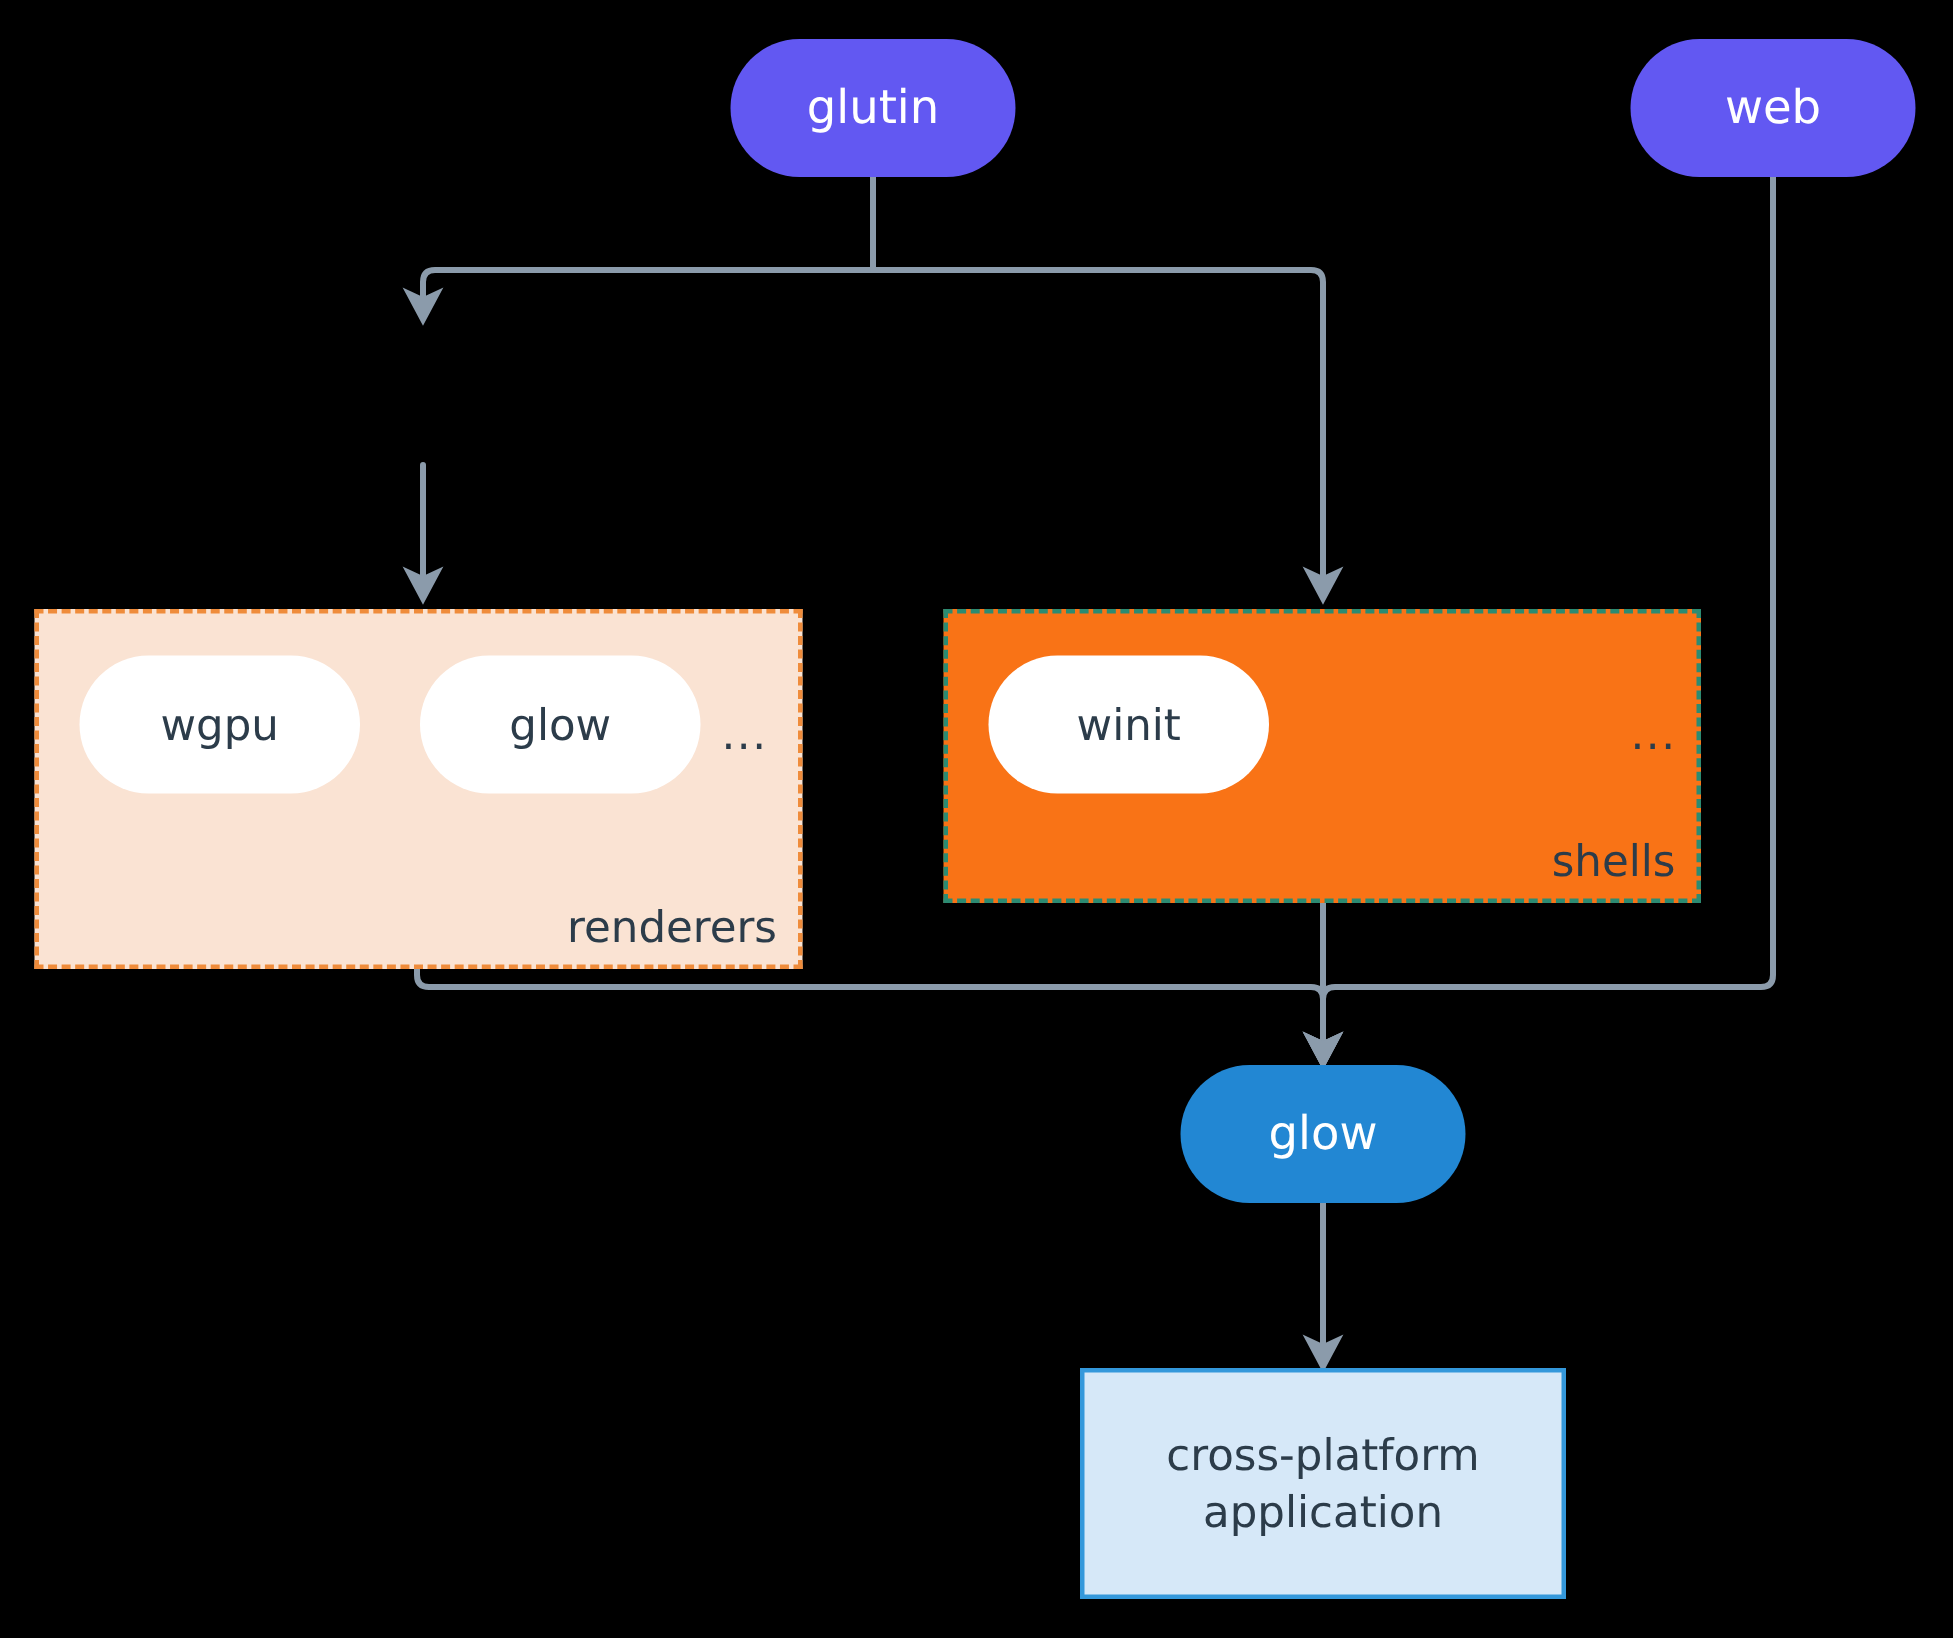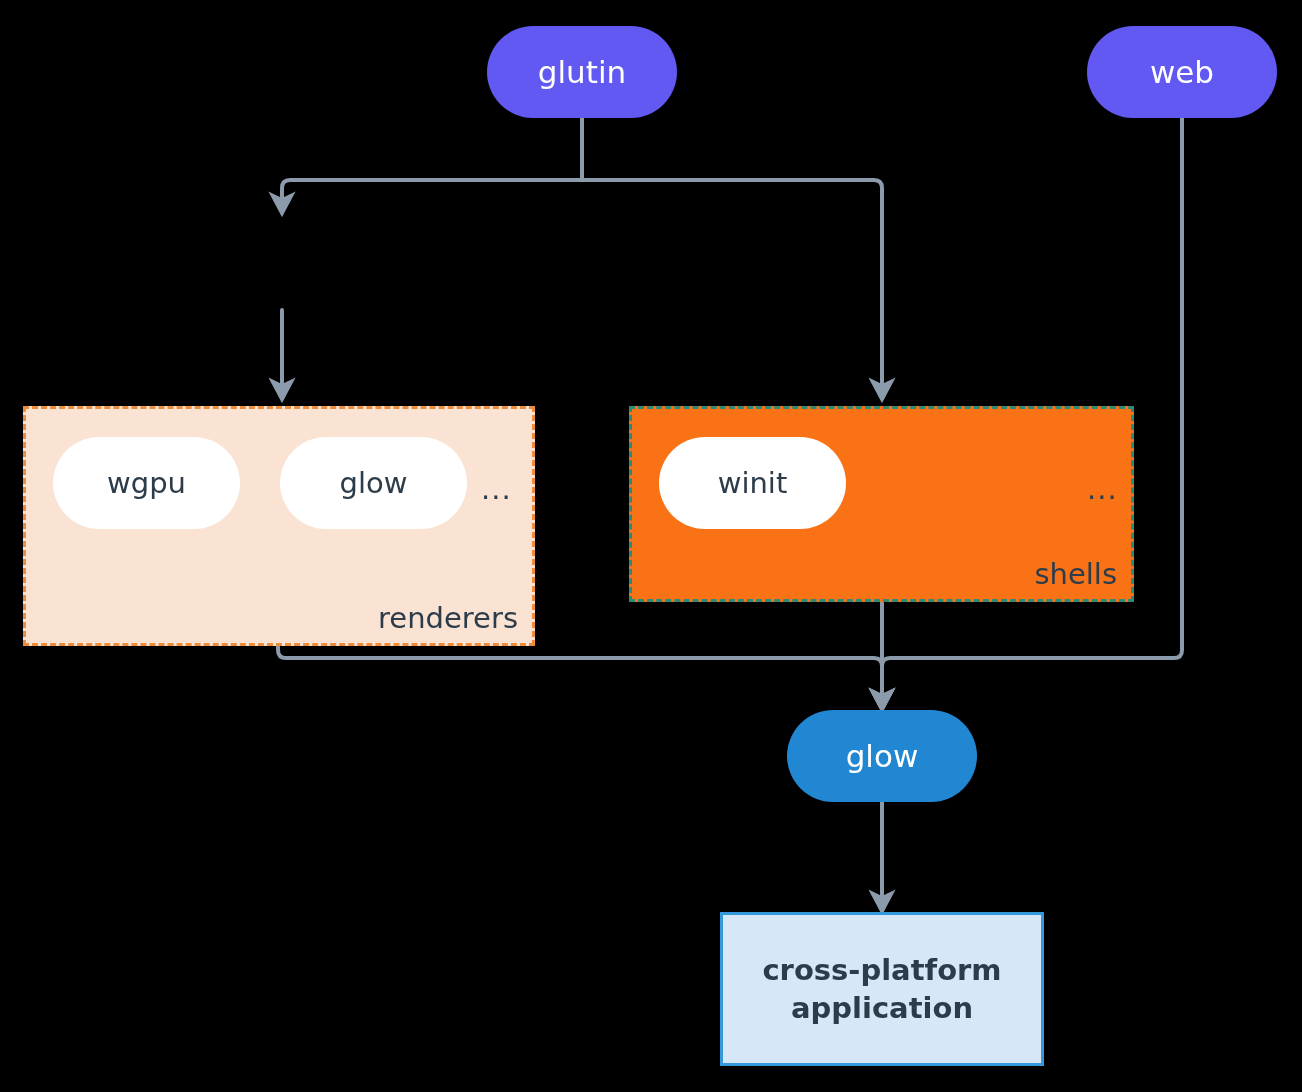--- a/index.html
+++ b/index.html
@@ -102,21 +102,20 @@
     box-sizing: border-box;
     background: #d6e8f8;
     border: 3px solid #3498db;
     color: #2c3c4a;
     font-size: 29px;
     display: flex;
     align-items: center;
     justify-content: center;
     text-align: center;
     line-height: 1.32;
-    font-weight: bold;
   }
 </style>
 </head>
 <body>
 
 <div id="stage">
 
   <svg id="wires" viewBox="0 0 1302 1092" width="1302" height="1092" xmlns="http://www.w3.org/2000/svg">
     <defs>
       <marker id="arrowhead" markerWidth="9" markerHeight="9" refX="5.6" refY="4" orient="auto" markerUnits="strokeWidth">

